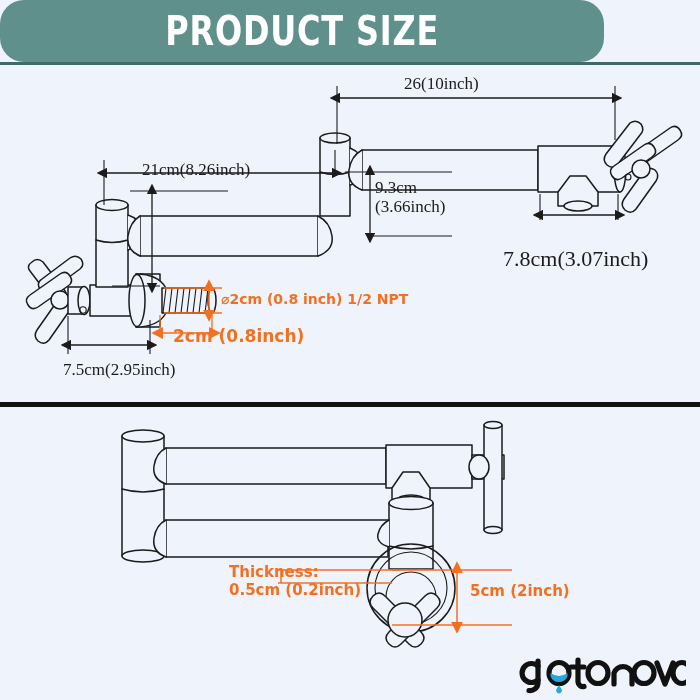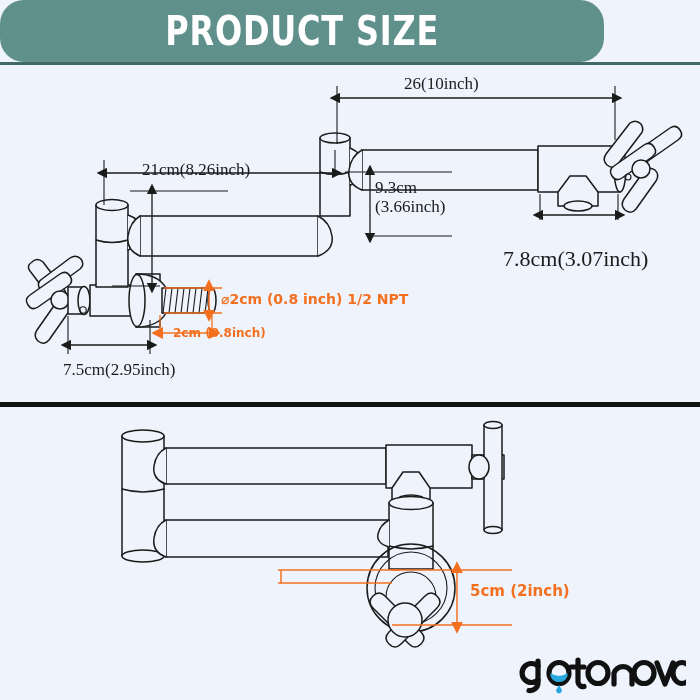--- a/index.html
+++ b/index.html
@@ -116,21 +116,21 @@
     line-height: 1.18;
     text-align: right;
   }
   #label-26 { left: 404px; top: 74px; font-size: 17px; }
   #label-21 { left: 142px; top: 160px; font-size: 17px; }
   #label-93 { left: 375px; top: 178px; font-size: 17px; }
   #label-7  { left: 160px; top: 254px; font-size: 17px; }
   #label-75 { left: 63px;  top: 360px; font-size: 17px; }
   #label-78 { left: 503px; top: 234px; font-size: 22px; margin-top: 13px; }
   #label-dia { left: 221px; top: 291px; font-size: 14px; }
-  #label-2cm { left: 173px; top: 326px; font-size: 12px; }
+  #label-2cm { left: 173px; top: 326px; font-size: 17px; }
   #label-thick { left: 229px; top: 564px; font-size: 15px; text-align: left; }
   #label-5cm { left: 470px; top: 583px; font-size: 15px; }
   
   #brand-logo {
     position: absolute;
     left: 516px;
     top: 652px;
     width: 170px;
     height: 42px;
   }
@@ -341,20 +341,24 @@
     <defs>
       <marker id="arrOL2" viewBox="0 0 10 10" refX="9" refY="5" markerWidth="8" markerHeight="8" orient="auto">
         <path d="M10 0 L10 10 L0 5 z" fill="#f4701f"></path>
       </marker>
       <marker id="arrOR2" viewBox="0 0 10 10" refX="1" refY="5" markerWidth="8" markerHeight="8" orient="auto">
         <path d="M0 0 L0 10 L10 5 z" fill="#f4701f"></path>
       </marker>
     </defs>
   </svg>
 
+  <div class="label-orange" id="label-thick">
+    <div>Thickness:</div>
+    <div>0.5cm (0.2inch)</div>
+  </div>
   <div class="label-orange" id="label-5cm">5cm (2inch)</div>
 
   <svg id="brand-logo" viewBox="0 0 170 42">
     <g fill="none" stroke="#111111" stroke-width="5.2">
 
       <path d="M22 14 a9.5 9.5 0 1 0 0 14" stroke-linecap="round"></path>
       <path d="M22 9 v22 a8 8 0 0 1 -9 7.5" stroke-linecap="round"></path>
 
       <ellipse cx="43" cy="21" rx="10" ry="10.5"></ellipse>
 

